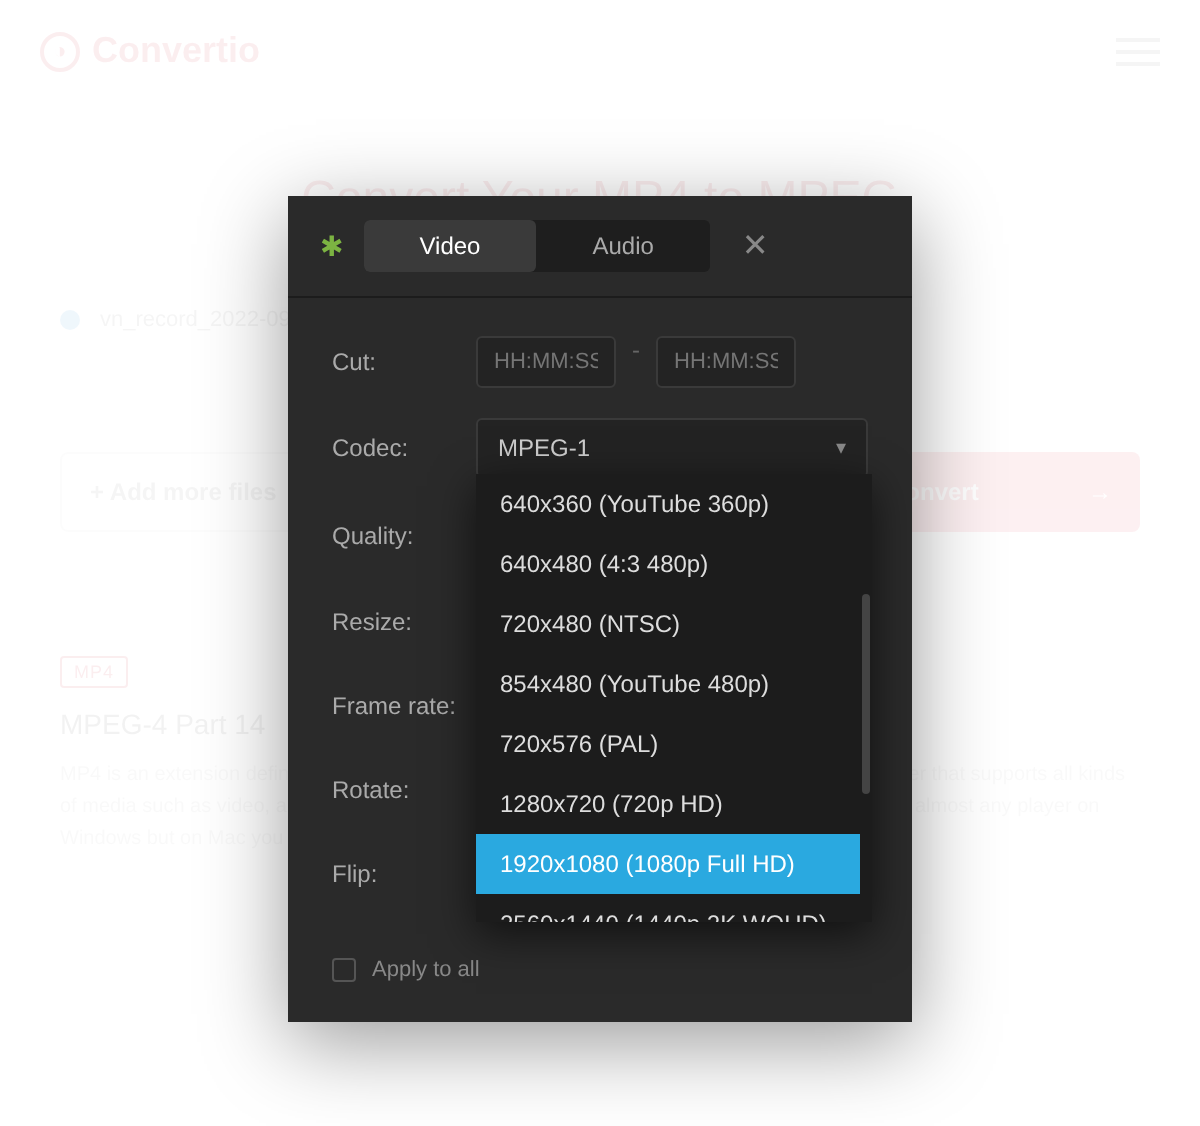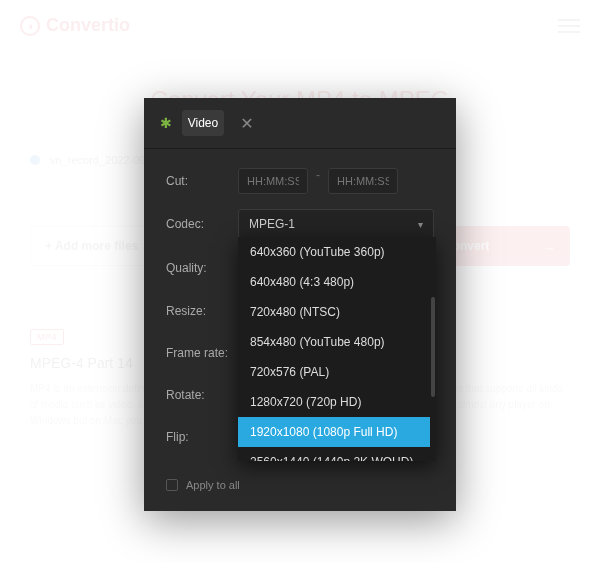--- a/index.html
+++ b/index.html
@@ -39,21 +39,21 @@
   position: absolute; top: 98px; left: 144px; width: 312px;
   background: #2a2a2a; color: #ccc; box-shadow: 0 10px 40px rgba(0,0,0,0.4);
 }
 .modal-header {
   display: flex; align-items: center; padding: 12px 16px;
   border-bottom: 1px solid #1c1c1c;
 }
 .gear-icon { color: #7cb342; margin-right: 10px; font-size: 14px; }
 .modal-title { color: #e0e0e0; font-size: 16px; font-weight: 400; flex: 1; }
 .tabs { display: flex; background: #1e1e1e; border-radius: 3px; margin-right: 12px; }
-.tab { padding: 6px 6px; font-size: 12px; color: #aaa; cursor: pointer; }
+.tab { padding: 6px 28px; font-size: 12px; color: #aaa; cursor: pointer; }
 .tab.active { background: #3a3a3a; color: #fff; border-radius: 3px; }
 .close-icon { color: #888; font-size: 16px; cursor: pointer; padding: 0 4px; }
 
 .modal-body { padding: 18px 22px 4px; }
 .row { display: flex; align-items: center; margin-bottom: 14px; min-height: 28px; }
 .row-label { width: 72px; font-size: 12px; color: #aaa; }
 .row-controls { flex: 1; display: flex; gap: 8px; }
 
 .txt-input {
   background: #232323; border: 1px solid #3a3a3a; color: #666;
@@ -121,20 +121,21 @@
   <div class="bg-p">MP4 is an extension defined by MPEG-4 video standard and AAC audio standard. It is a container that supports all kinds of media such as video, audio, subtitles, 2D and 3D graphics. It is possible to open MP4 file with almost any player on Windows but on Mac you should use a plug-in or just convert the file to another format.</div>
 </div>
 
 <div class="overlay"></div>
 
 <div class="modal">
   <div class="modal-header">
     <span class="gear-icon">✱</span>
     <div class="tabs">
       <div class="tab active">Video</div>
+      <div class="tab">Audio</div>
     </div>
     <span class="close-icon">✕</span>
   </div>
 
   <div class="modal-body">
 
     <div class="row">
       <div class="row-label">Cut:</div>
       <div class="row-controls">
         <input class="txt-input" placeholder="HH:MM:SS" style="">

